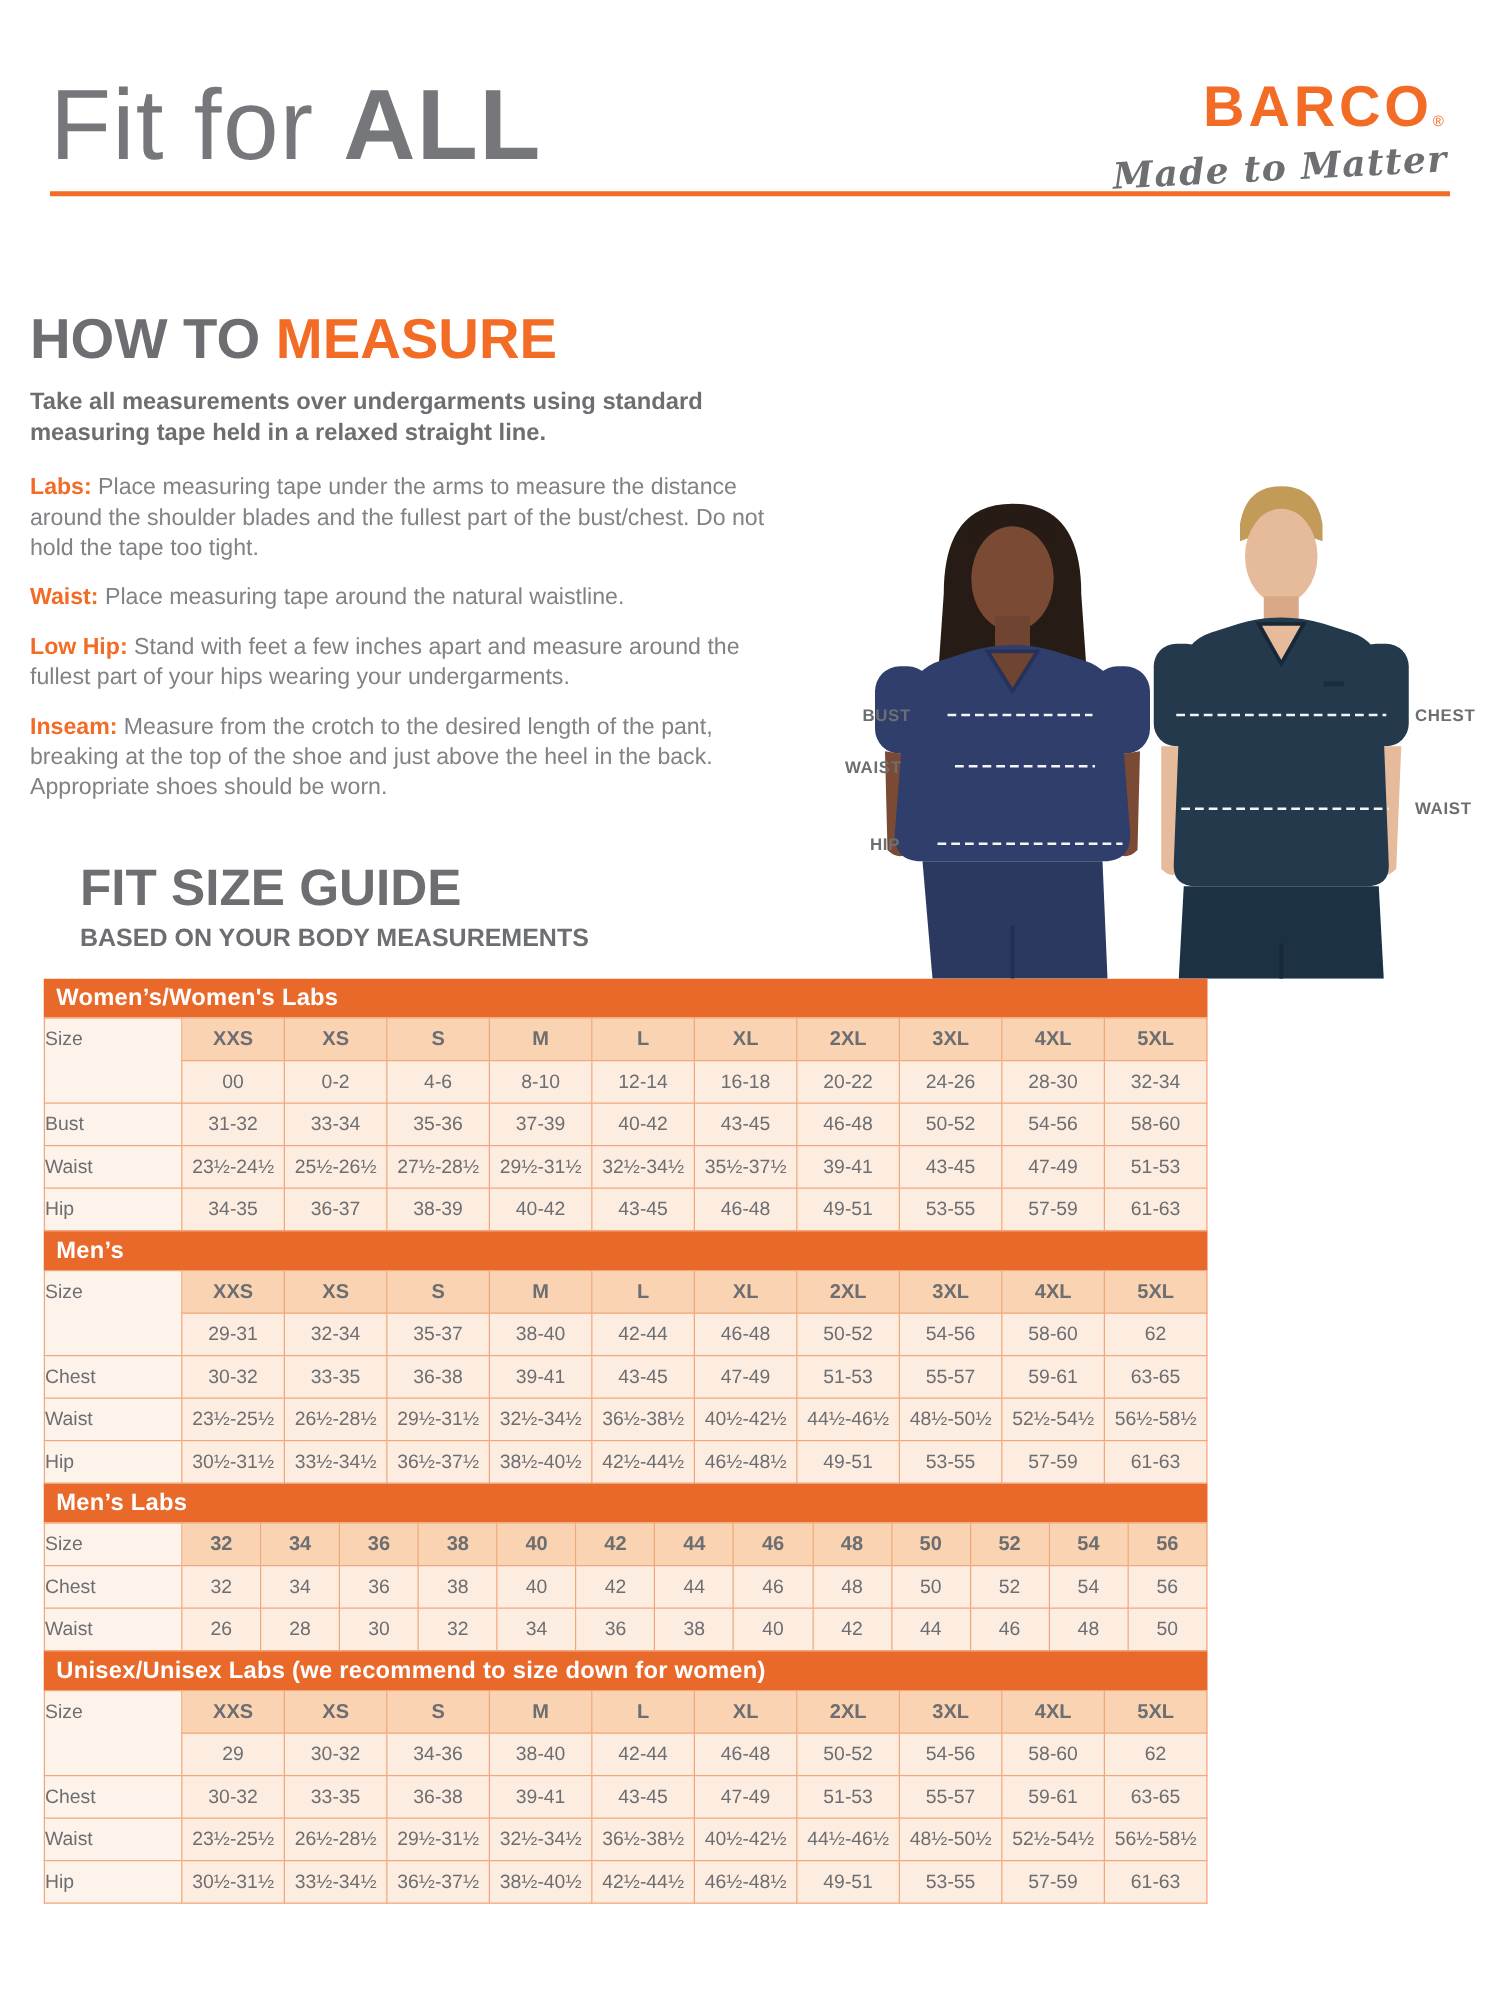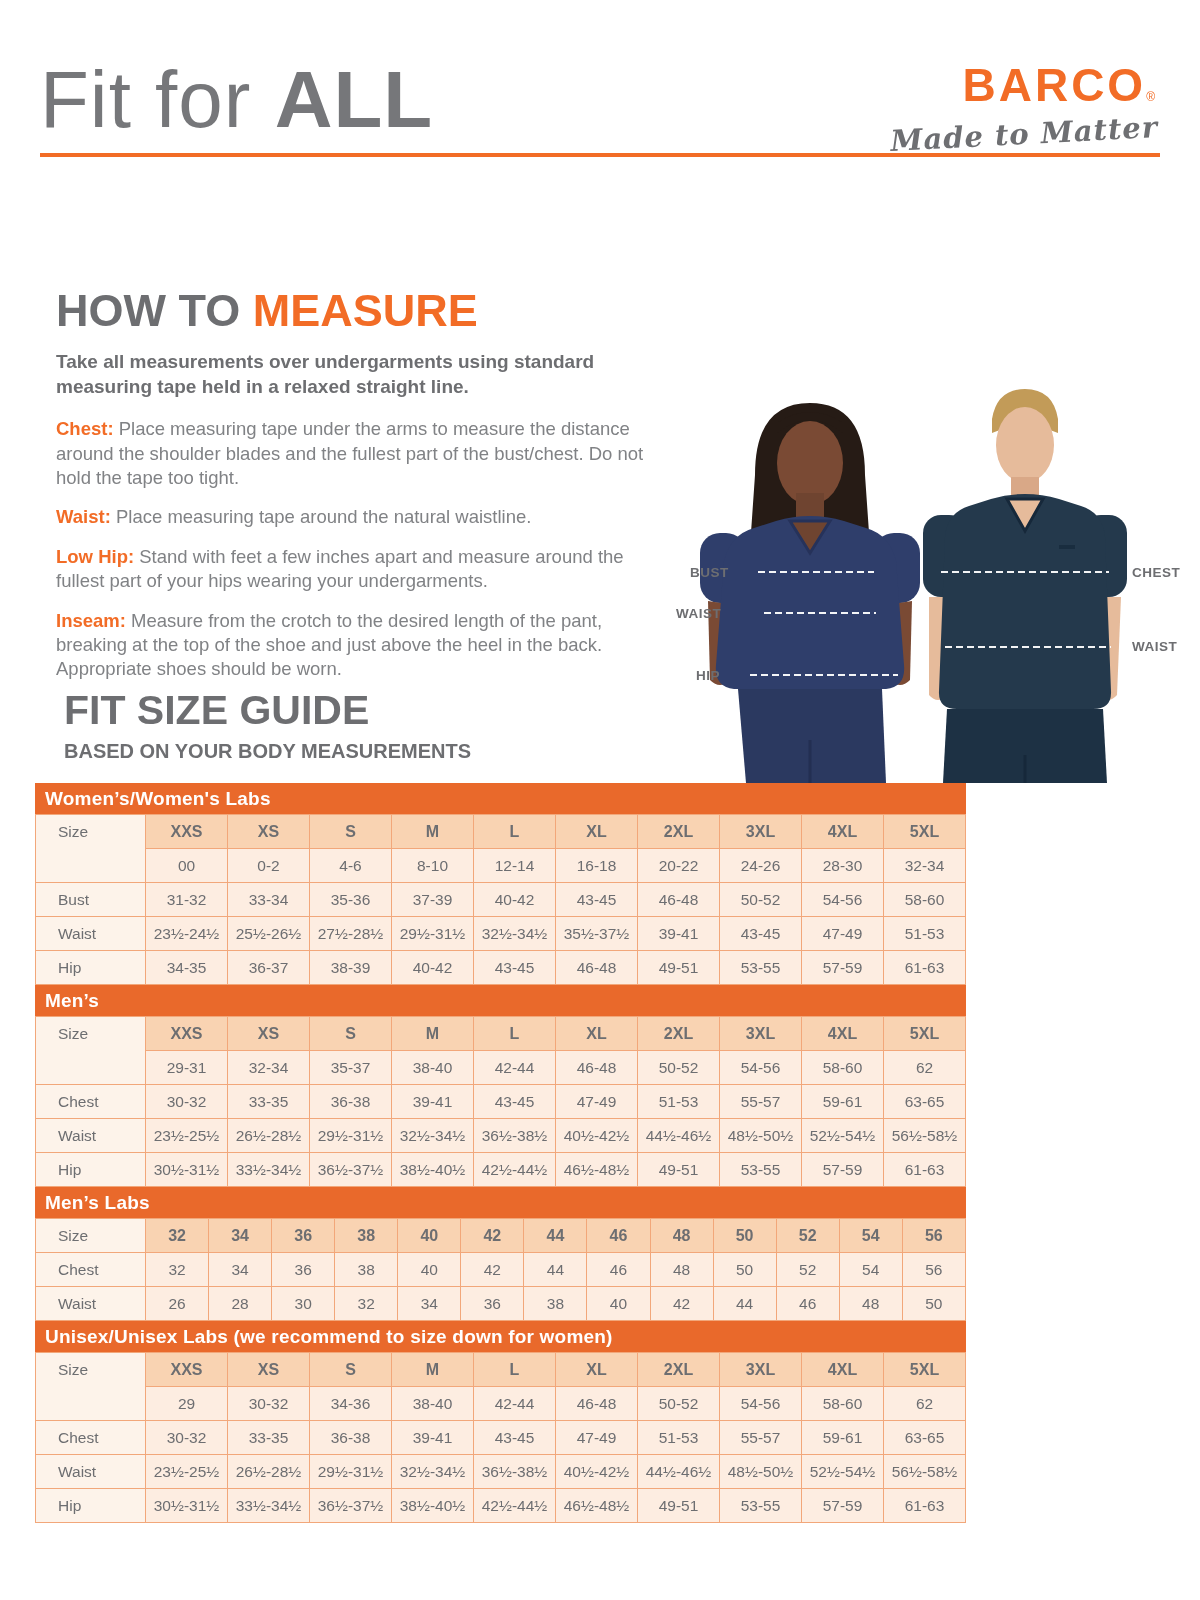--- a/index.html
+++ b/index.html
@@ -11,60 +11,60 @@
   .fit-title{position:absolute;top:58px;left:40px;font-size:80px;line-height:1.05;color:#76777A;letter-spacing:1px;}
   .fit-title .light{font-weight:400;}
   .fit-title .heavy{font-weight:800;}
   .brand{position:absolute;top:62px;right:42px;text-align:right;}
   .brand-name{font-size:46px;font-weight:800;color:#F26C26;letter-spacing:3px;line-height:1;}
   .brand-reg{font-size:12px;vertical-align:baseline;color:#F26C26;font-weight:400;}
   .brand-tagline{font-family:"DejaVu Serif", serif;font-style:italic;font-weight:bold;font-size:29px;
     color:#6E6F72;margin-top:2px;transform:rotate(-3deg);transform-origin:right center;letter-spacing:1px;}
   .header-rule{position:absolute;top:153px;left:40px;right:40px;height:4px;background:#F26C26;}
   
-  .howto{position:absolute;top:248px;left:56px;width:600px;margin-top:40px;}
+  .howto{position:absolute;top:248px;left:24px;width:600px;}
   .howto h2{margin:0 0 16px 0;font-size:45px;line-height:1;color:#6D6E71;font-weight:800;letter-spacing:0;}
   .howto h2 .orange{color:#F26C26;}
   .intro{font-size:19px;font-weight:bold;color:#6D6E71;line-height:1.32;width:570px;margin-bottom:18px;}
   .step{font-size:18.5px;color:#808285;line-height:1.32;margin-bottom:15px;width:595px;}
   .step .lead{color:#F26C26;font-weight:bold;}
   
   .figures{position:absolute;left:650px;top:375px;width:550px;height:408px;}
   .figures svg{position:absolute;left:0;top:0;}
   .fig-label{position:absolute;font-size:13.5px;font-weight:bold;color:#6D6E71;letter-spacing:0.5px;}
   
   .sizeguide-head{position:absolute;left:40px;top:690px;margin-left:24px;}
   .sizeguide-head h2{margin:0;font-size:41px;font-weight:800;color:#6D6E71;line-height:1;}
   .sizeguide-head h3{margin:10px 0 0 0;font-size:20px;font-weight:800;color:#6D6E71;line-height:1;}
   .tables{position:absolute;left:35px;top:783px;width:931px;}
   .band{background:#E9692B;color:#ffffff;font-weight:bold;font-size:19px;height:31px;line-height:31px;
     padding-left:10px;letter-spacing:0.2px;}
   .size-table{width:100%;border-collapse:collapse;table-layout:fixed;}
   .size-table td{border:1px solid #F2A77A;height:33px;text-align:center;font-size:15.5px;color:#6D6E71;padding:0;}
-  .size-table .lbl{background:#FDF3EA;text-align:left;padding-left:22px;}
+  .size-table .lbl{background:#FDF3EA;text-align:left;padding-left:0;}
   .size-table .lbl.merged{vertical-align:top;padding-top:8px;}
   .size-table .szc{background:#F9D3B2;font-weight:bold;font-size:16px;}
   .size-table .val{background:#FDEDE1;}
 </style>
 </head>
 <body>
 
 <div class="fit-title"><span class="light">Fit for </span><span class="heavy">ALL</span></div>
 
 <div class="brand">
   <div class="brand-name"><span>BARCO</span><span class="brand-reg">®</span></div>
   <div class="brand-tagline">Made to Matter</div>
 </div>
 
 <div class="header-rule"></div>
 
 <div class="howto">
   <h2><span>HOW TO </span><span class="orange">MEASURE</span></h2>
   <div class="intro">Take all measurements over undergarments using standard measuring tape held in a relaxed straight line.</div>
-  <div class="step"><span class="lead">Chest:</span><span> Place measuring tape under the arms to measure the distance around the shoulder blades and the fullest part of the bust/chest. Do not hold the tape too tight.</span></div>
+  <div class="step"><span class="lead">Labs:</span><span> Place measuring tape under the arms to measure the distance around the shoulder blades and the fullest part of the bust/chest. Do not hold the tape too tight.</span></div>
   <div class="step"><span class="lead">Waist:</span><span> Place measuring tape around the natural waistline.</span></div>
   <div class="step"><span class="lead">Low Hip:</span><span> Stand with feet a few inches apart and measure around the fullest part of your hips wearing your undergarments.</span></div>
   <div class="step"><span class="lead">Inseam:</span><span> Measure from the crotch to the desired length of the pant, breaking at the top of the shoe and just above the heel in the back. Appropriate shoes should be worn.</span></div>
 </div>
 
 <div class="figures">
   <svg width="550" height="408" viewBox="0 0 550 408">
 
     <g>
       <path d="M105,100 Q105,28 160,28 Q215,28 215,100 L220,172 Q196,188 160,184 Q124,188 100,172 Z" fill="#261B15"></path>

